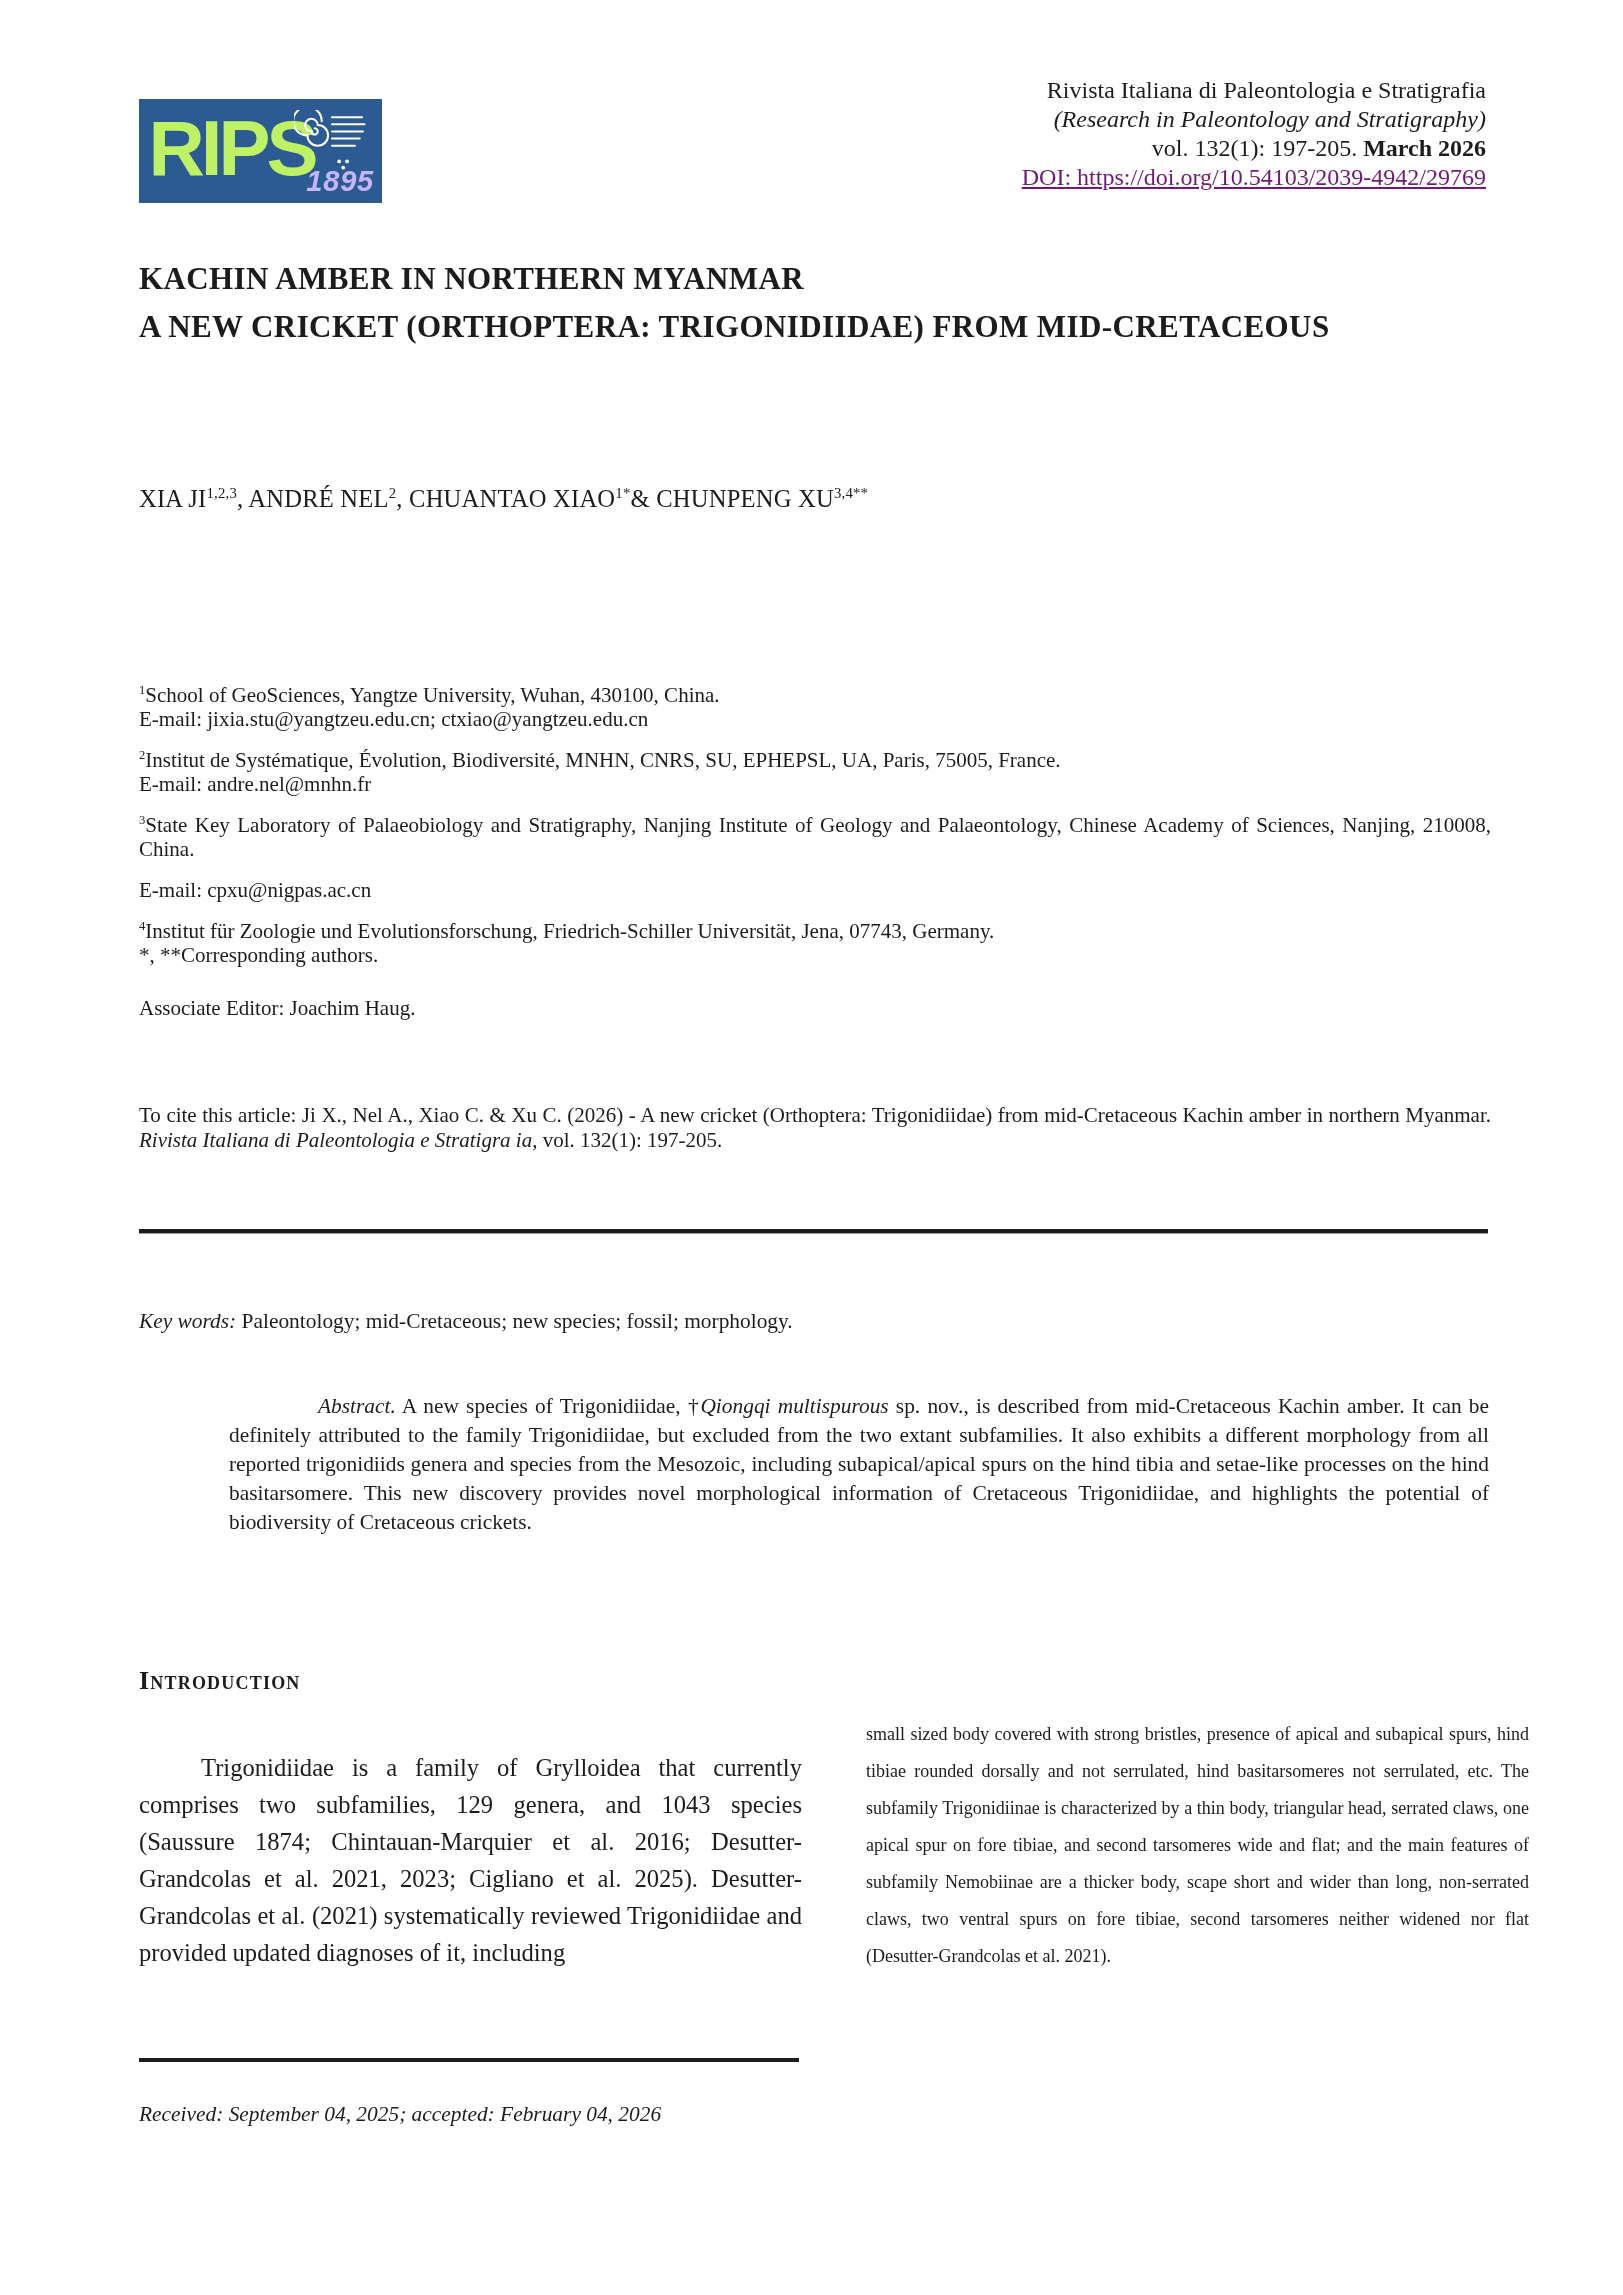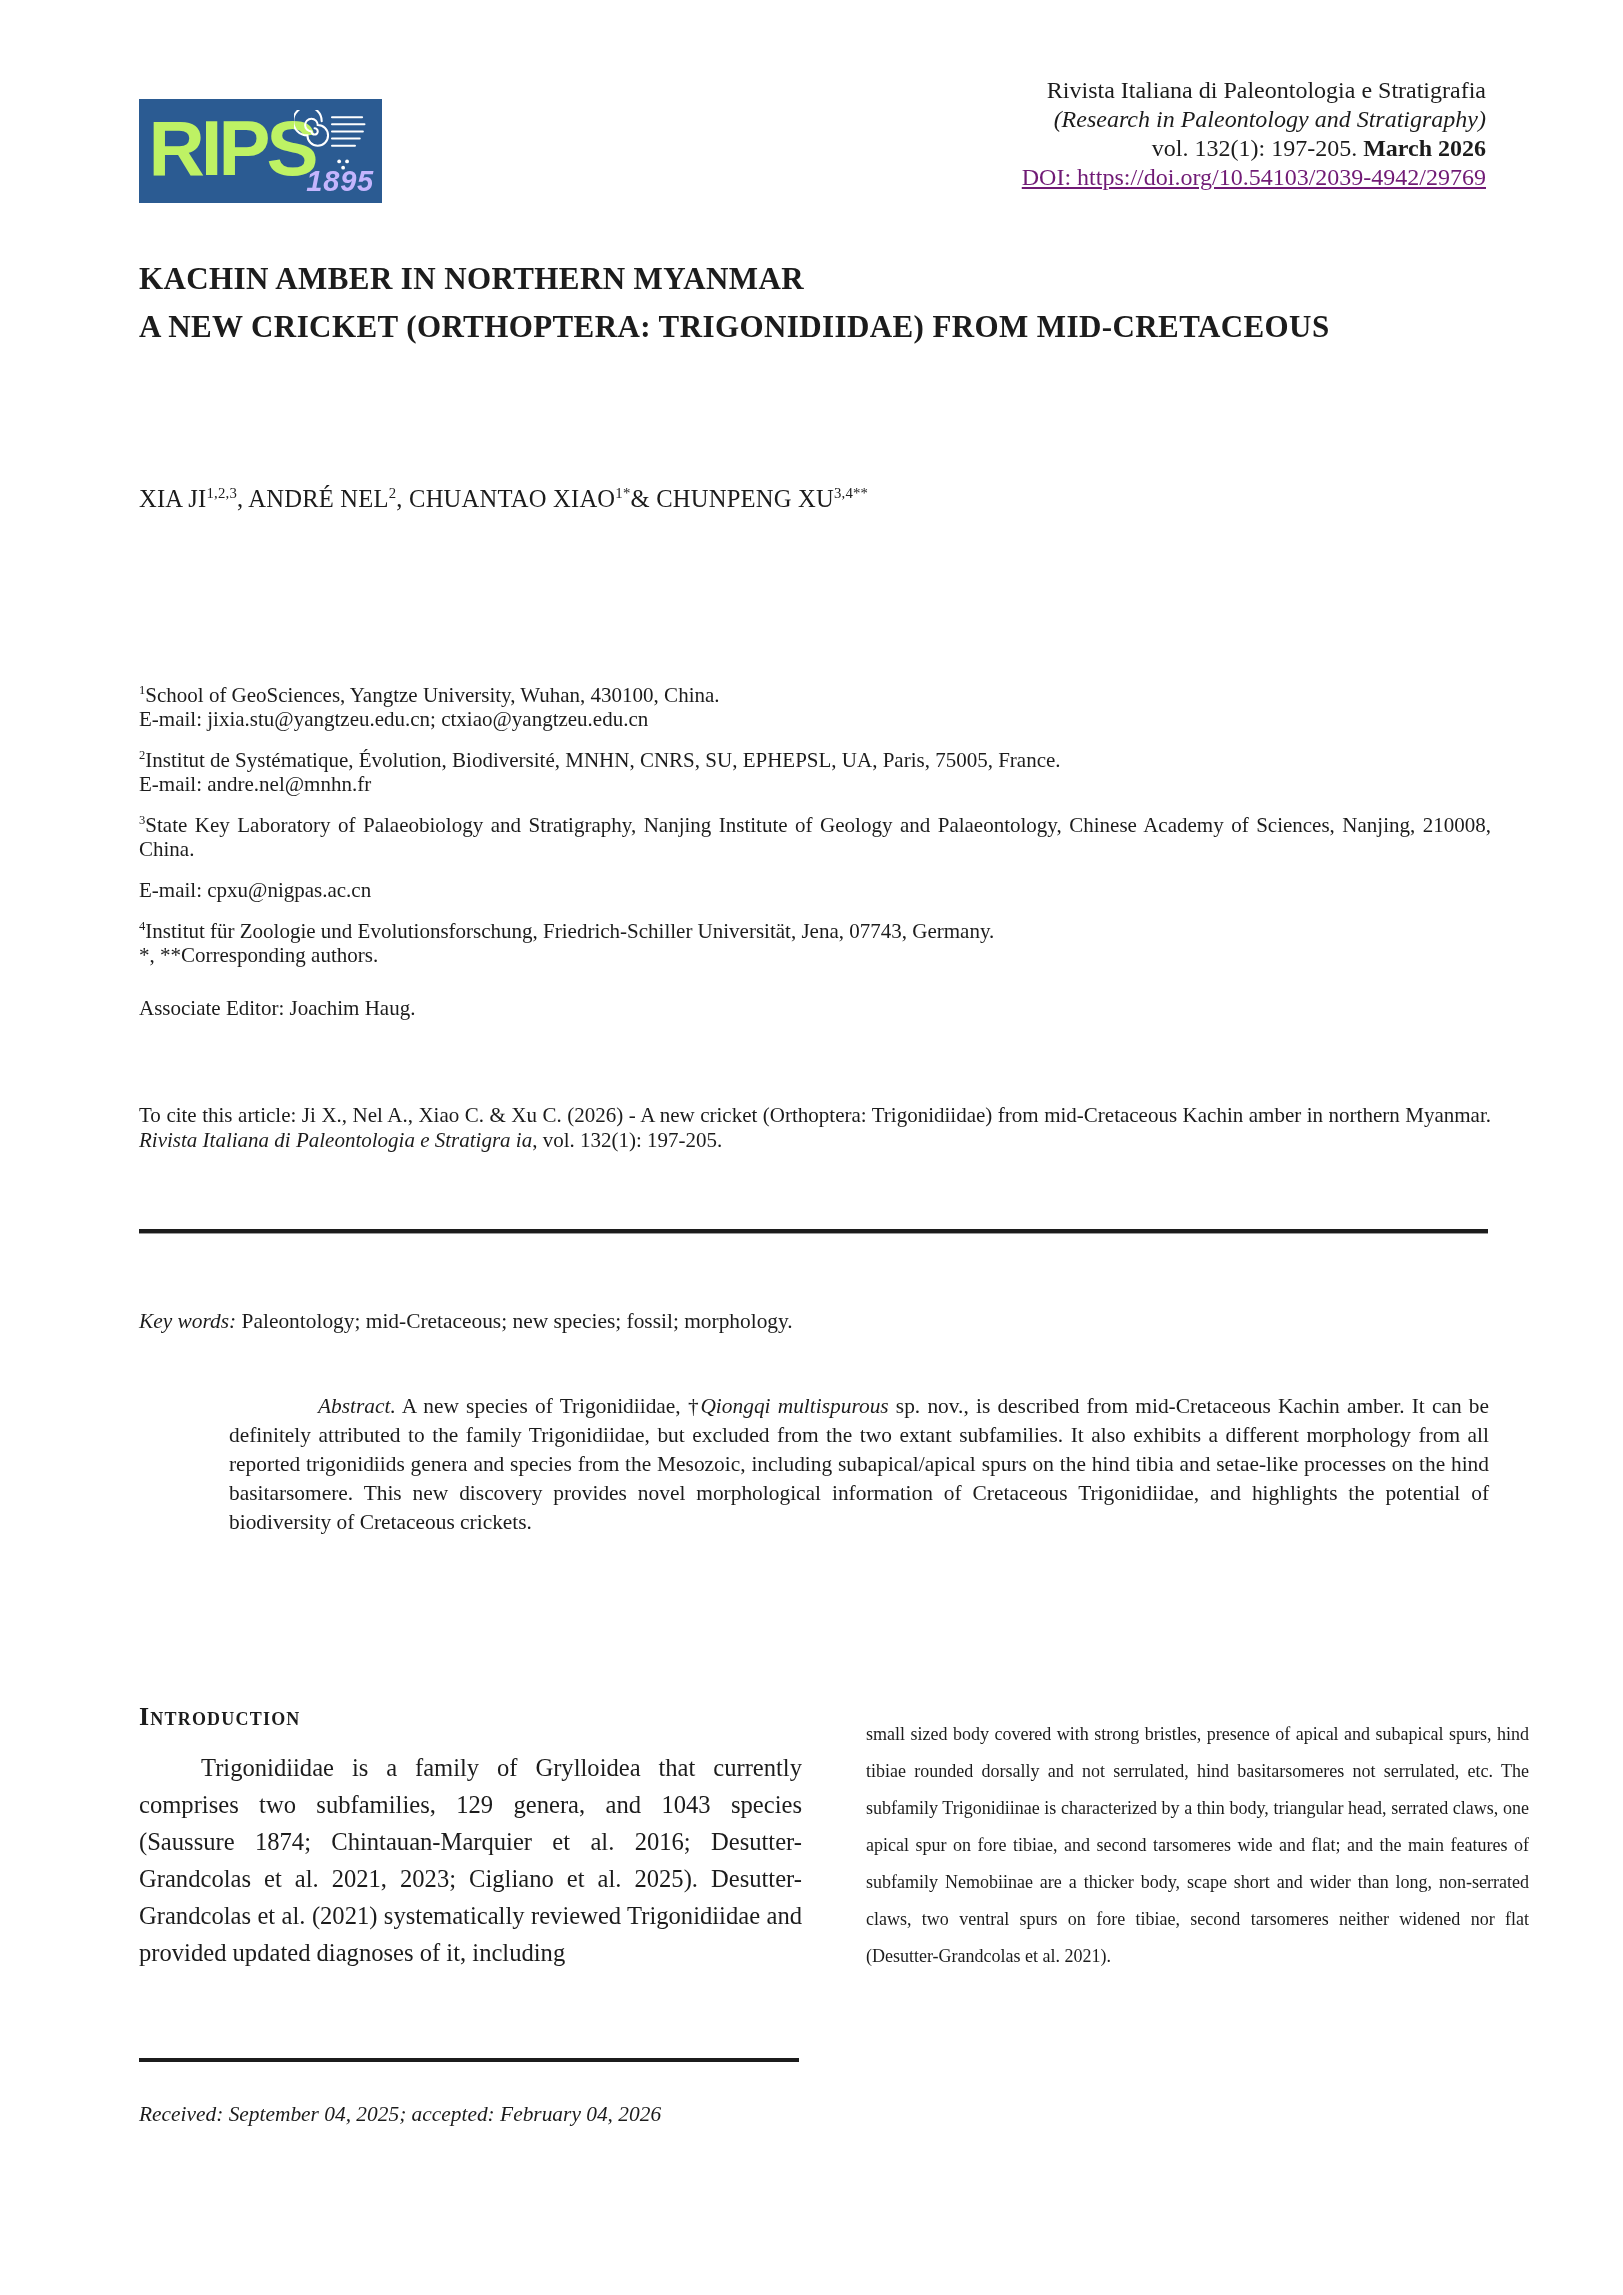--- a/index.html
+++ b/index.html
@@ -55,21 +55,21 @@
   }
   .keywords{position:absolute;left:139px;top:1309px;font-size:21.4px;}
   .abstract{
     position:absolute;left:229px;top:1392px;width:1260px;
     font-size:21.4px;line-height:29px;text-align:justify;text-indent:89px;
   }
 
   
   .intro-heading{
     position:absolute;left:139px;top:1666px;
-    font-size:26px;font-weight:bold;font-variant:small-caps;letter-spacing:1.2px;margin-top:36px;
+    font-size:26px;font-weight:bold;font-variant:small-caps;letter-spacing:1.2px;
   }
   .col-left{
     position:absolute;left:139px;top:1749px;width:663px;
     font-size:24.6px;line-height:37px;text-align:justify;text-indent:62px;
   }
   .col-right{
     position:absolute;left:866px;top:1696px;width:663px;
     font-size:18px;line-height:37px;text-align:justify;margin-top:20px;
   }
   .footnote-rule{

